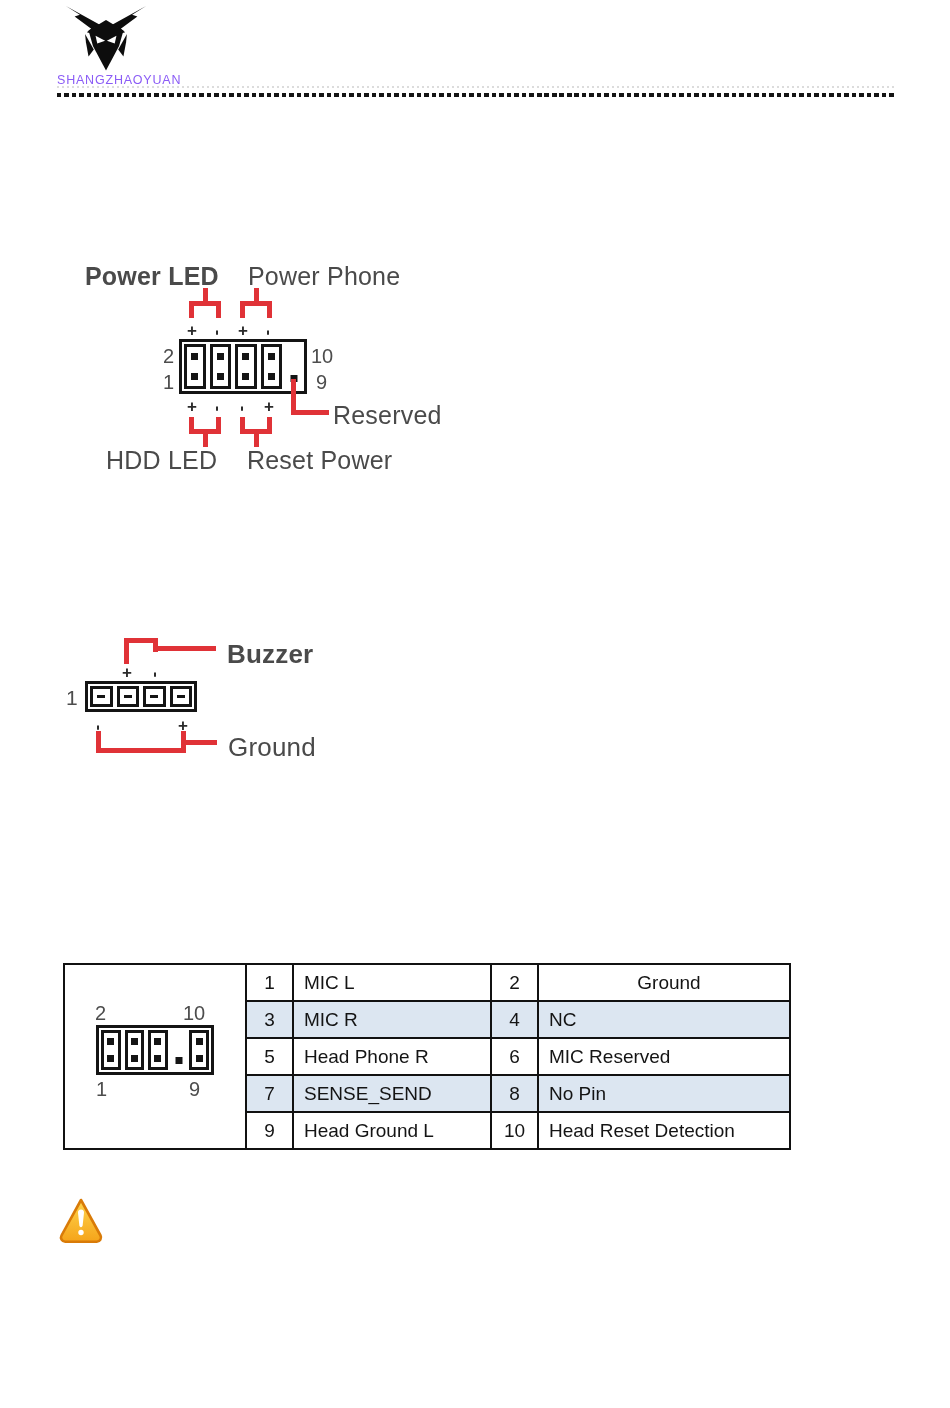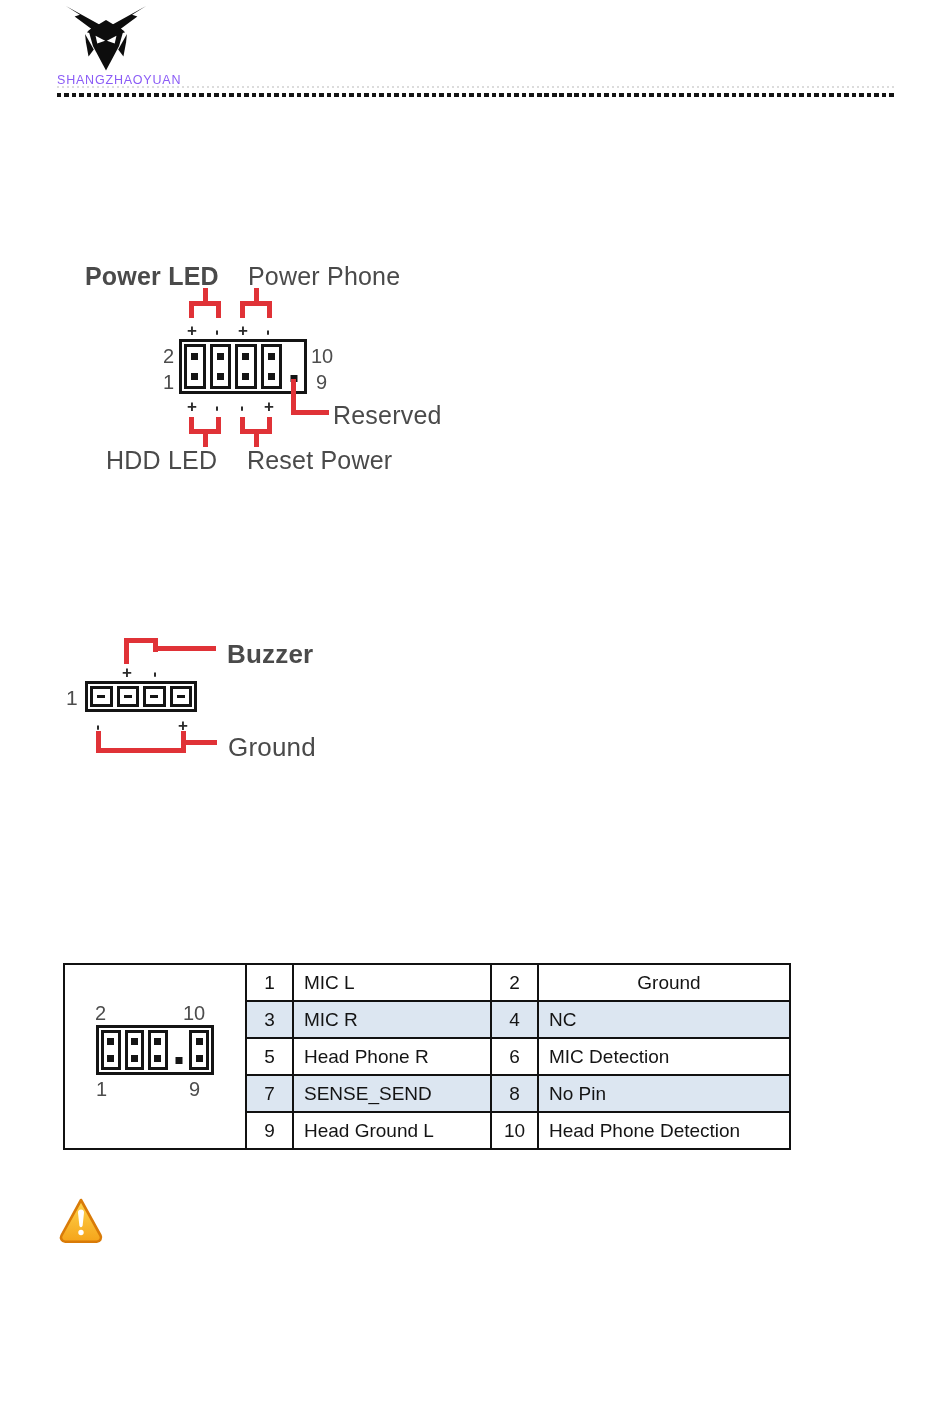--- a/index.html
+++ b/index.html
@@ -196,33 +196,33 @@
     <tr class="alt">
       <td class="no">3</td>
       <td class="sig">MIC R</td>
       <td class="no">4</td>
       <td class="sig">NC</td>
     </tr>
     <tr>
       <td class="no">5</td>
       <td class="sig">Head Phone R</td>
       <td class="no">6</td>
-      <td class="sig">MIC Detection</td>
+      <td class="sig">MIC Reserved</td>
     </tr>
     <tr class="alt">
       <td class="no">7</td>
       <td class="sig">SENSE_SEND</td>
       <td class="no">8</td>
       <td class="sig">No Pin</td>
     </tr>
     <tr>
       <td class="no">9</td>
       <td class="sig">Head Ground L</td>
       <td class="no">10</td>
-      <td class="sig">Head Phone Detection</td>
+      <td class="sig">Head Reset Detection</td>
     </tr>
   </tbody>
     </table>
 
   <svg id="warning" viewBox="0 0 46 48">
     <defs>
       <linearGradient id="wg" x1="0" y1="0" x2="0" y2="1">
         <stop offset="0" stop-color="#ffd54d"></stop>
         <stop offset="1" stop-color="#f5a41a"></stop>
       </linearGradient>

